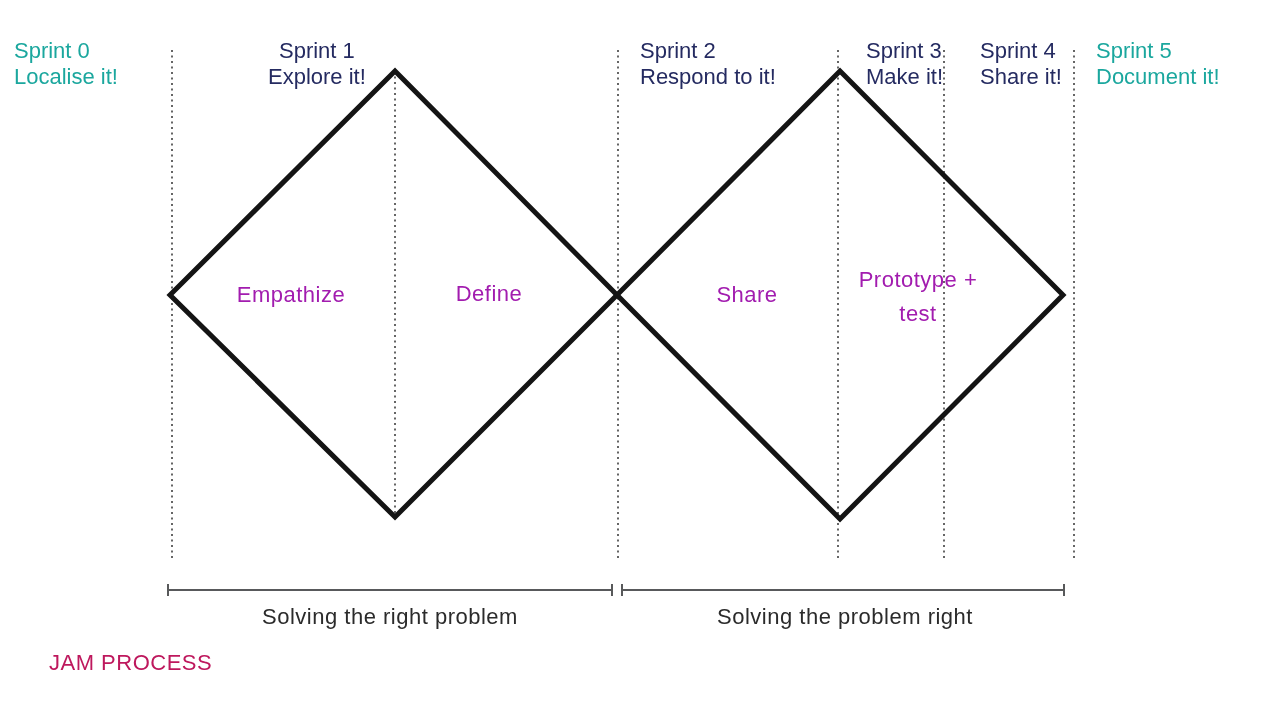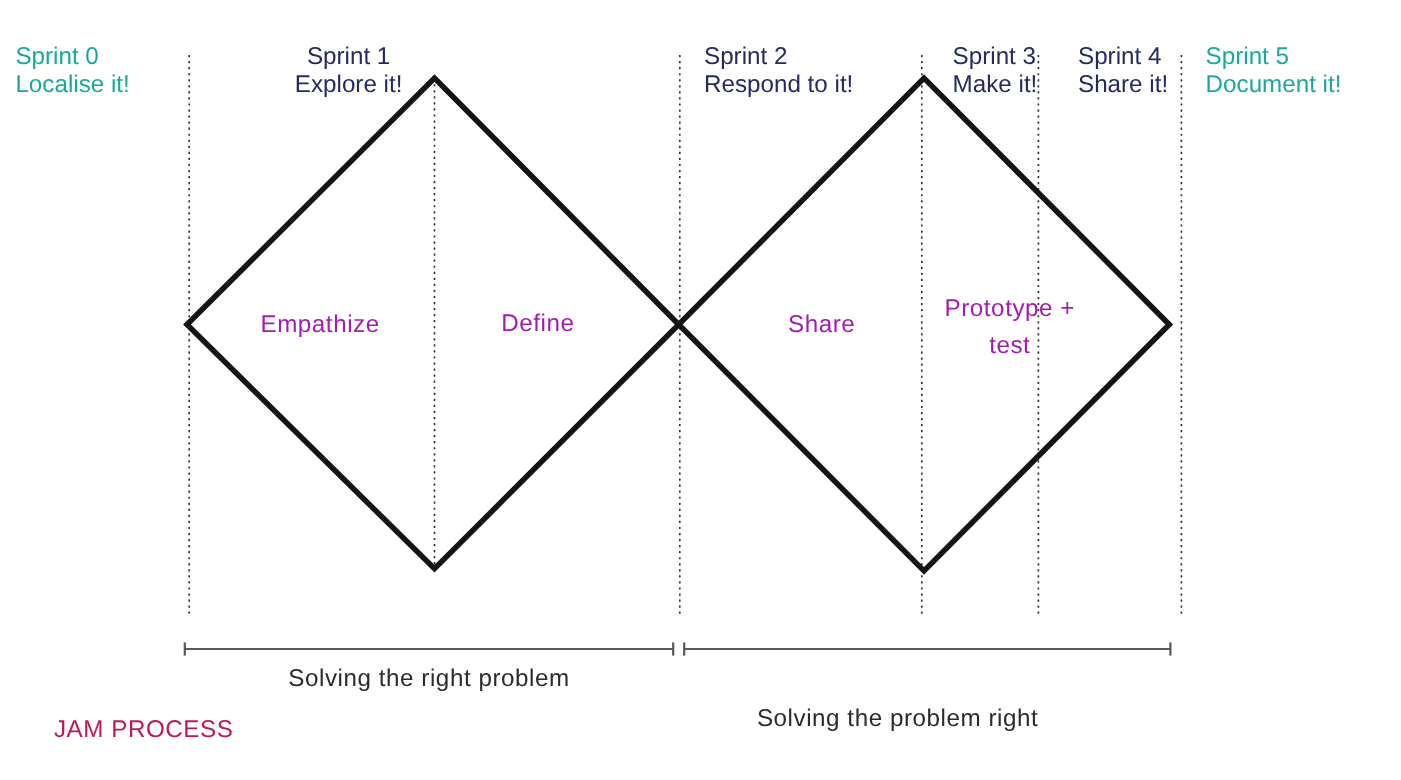--- a/index.html
+++ b/index.html
@@ -55,21 +55,21 @@
   .range-label{
     position:absolute;
     transform:translate(-50%,0);
     top:604px;
     font-size:22px;
     letter-spacing:0.5px;
     color:var(--text-dark);
     white-space:nowrap;
   }
   .range-left{left:390px;}
-  .range-right{left:816px;margin-top:36px;}
+  .range-right{left:845px;}
 
   
   .page-title{
     position:absolute;left:49px;top:650px;
     font-size:22px;
     font-weight:300;
     letter-spacing:0.5px;
     color:#be185d;
   }
 </style>

